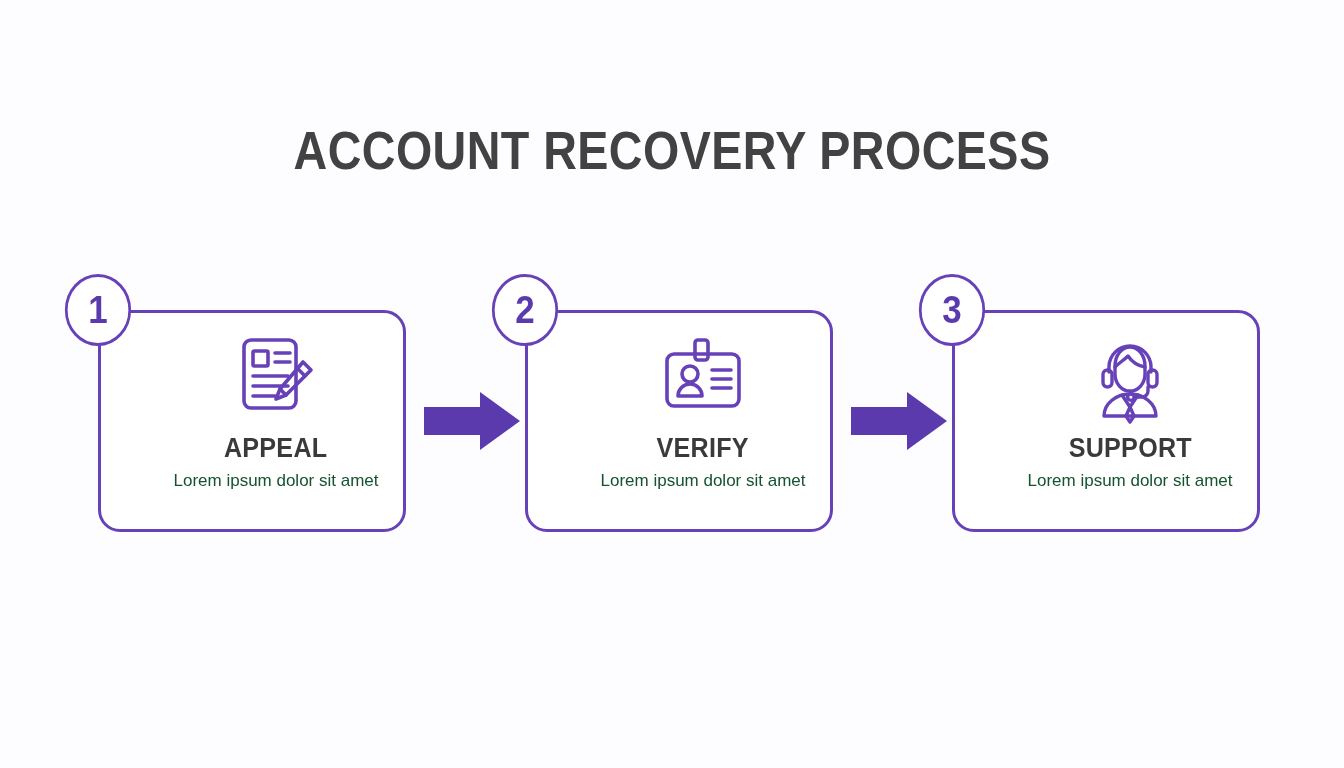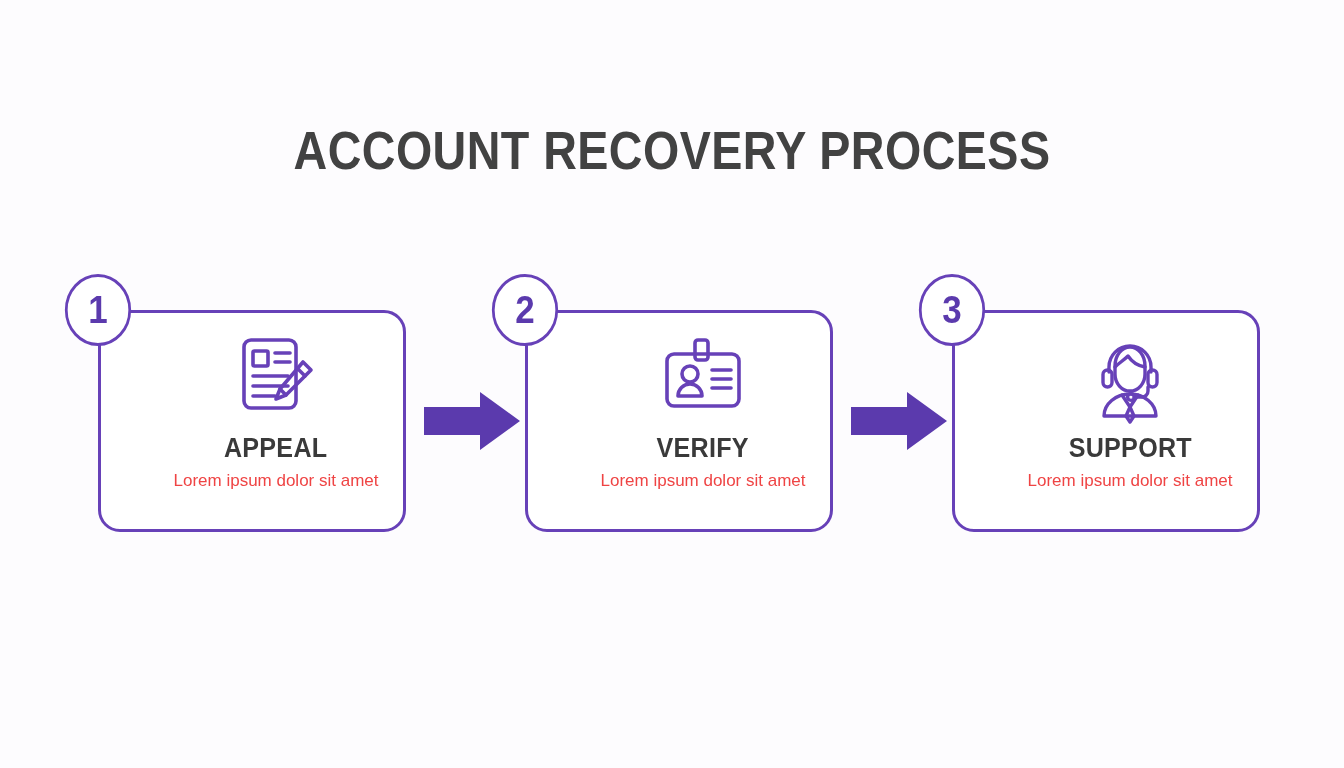--- a/index.html
+++ b/index.html
@@ -105,21 +105,21 @@
     font-weight: bold;
     color: #3a3a3a;
     letter-spacing: 0.3px;
     transform: scaleX(0.93);
     line-height: 1.05;
   }
 
   .card-sub {
     margin-top: 10px;
     font-size: 17px;
-    color: #ef4444;
+    color: #14532d;
     line-height: 1.1;
   }
 
   
   .arrow {
     position: absolute;
     top: 80px;
     width: 96px;
     height: 62px;
   }

